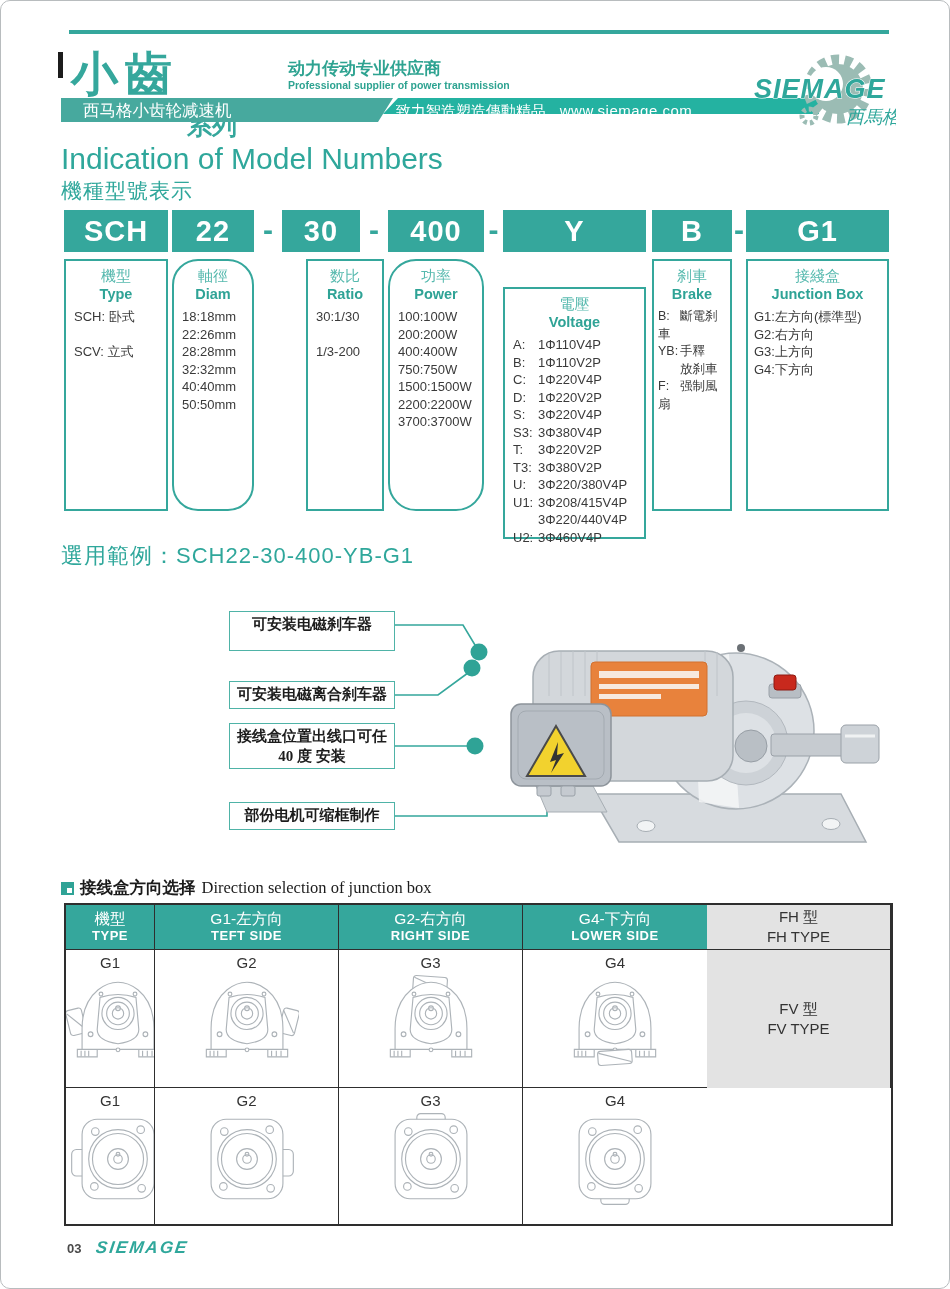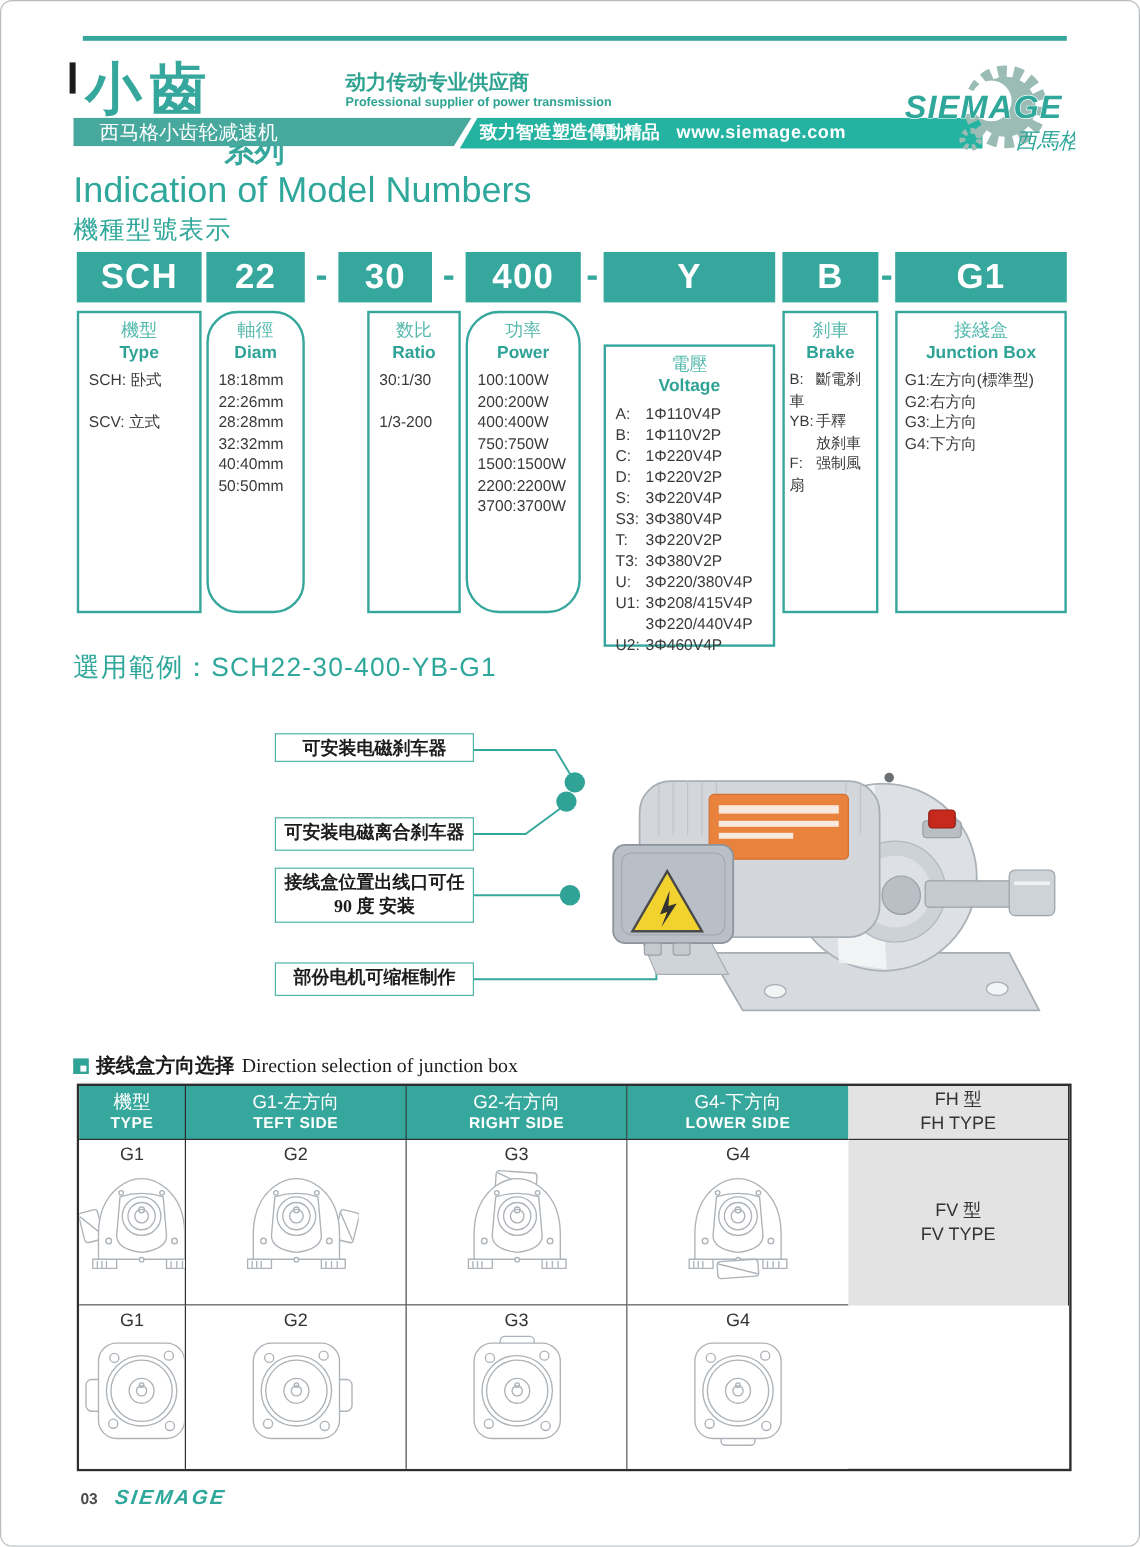--- a/index.html
+++ b/index.html
@@ -12,23 +12,23 @@
   .top-rule{left:68px;top:29px;width:820px;height:3.5px;background:#35A79C;}
   .crop-mark{left:57px;top:51px;width:5px;height:26px;background:#1c1c1c;}
   .series-title{left:70px;top:42px;font-size:47px;font-weight:bold;color:#35A79C;letter-spacing:7px;}
   .series-suffix{left:186px;top:64px;font-size:25px;font-weight:bold;color:#35A79C;margin-top:44px;}
   .tagline-cn{left:287px;top:56px;font-size:17px;font-weight:bold;color:#2EA391;}
   .tagline-en{left:287px;top:78px;font-size:10.5px;font-weight:bold;color:#2EA391;}
   .banner{left:60px;top:97px;width:758px;height:26px;}
   .banner-left{position:absolute;left:0;top:0;width:332px;height:24px;background:#47A99E;
       clip-path:polygon(0 0,100% 0,calc(100% - 15px) 100%,0 100%);
       color:#fff;font-family:"Liberation Serif",serif;font-size:16.5px;line-height:26px;padding-left:22px;box-sizing:border-box;}
-  .banner-right{position:absolute;left:322px;right:0;top:0;height:26px;background:#24B2A1;
+  .banner-right{position:absolute;left:322px;right:0;top:0;height:16px;background:#24B2A1;
       clip-path:polygon(15px 0,100% 0,100% 100%,0 100%);
-      color:#fff;font-size:15px;font-weight:bold;line-height:26px;text-align:right;padding-right:114px;box-sizing:border-box;}
+      color:#fff;font-size:15px;font-weight:normal;line-height:26px;text-align:center;padding-right:114px;box-sizing:border-box;}
   .banner-right .url{margin-left:14px;letter-spacing:.5px;}
   .logo{left:745px;top:46px;width:150px;height:86px;z-index:3;}
 
   
   .title-en{left:60px;top:141px;font-size:30px;color:#2FA79B;}
   .title-cn{left:60px;top:176px;font-size:21px;color:#2FA79B;letter-spacing:1px;}
 
   
   .model-box{top:209px;height:42px;background:#35A79C;color:#fff;font-size:29px;font-weight:bold;
       text-align:center;line-height:42px;letter-spacing:1px;}
@@ -274,25 +274,25 @@
         <polyline points="394,220 546,220 546,158"></polyline>
       </g>
       <g fill="#2FA396">
         <circle cx="478" cy="56" r="8.5"></circle>
         <circle cx="471" cy="72" r="8.5"></circle>
         <circle cx="474" cy="150" r="8.5"></circle>
         <circle cx="546" cy="156" r="8.5"></circle>
       </g>
     </svg>
 
-    <div class="callout" style="top:15px;height:24px;line-height:25px;">可安装电磁刹车器</div>
+    <div class="callout" style="top:15px;height:40px;line-height:25px;">可安装电磁刹车器</div>
     <div class="callout" style="top:85px;height:28px;line-height:25px;">可安装电磁离合刹车器</div>
     <div class="callout" style="top:127px;height:46px;padding-top:2px;line-height:20px;">
       <div>接线盒位置出线口可任</div>
-      <div>90 度 安装</div>
+      <div>40 度 安装</div>
     </div>
     <div class="callout" style="top:206px;height:28px;line-height:25px;">部份电机可缩框制作</div>
 
     <svg class="motor-svg" viewBox="0 0 440 268">
 
       <path d="M150,198 L400,198 L425,246 L178,246 Z" fill="#d7dbdf" stroke="#a7aeb4" stroke-width="1.5"></path>
       <ellipse cx="205" cy="230" rx="9" ry="5.5" fill="#f2f4f5" stroke="#a7aeb4"></ellipse>
       <ellipse cx="390" cy="228" rx="9" ry="5.5" fill="#f2f4f5" stroke="#a7aeb4"></ellipse>
       <path d="M95,190 L152,190 L166,216 L106,216 Z" fill="#cfd4d8" stroke="#a7aeb4"></path>
 

